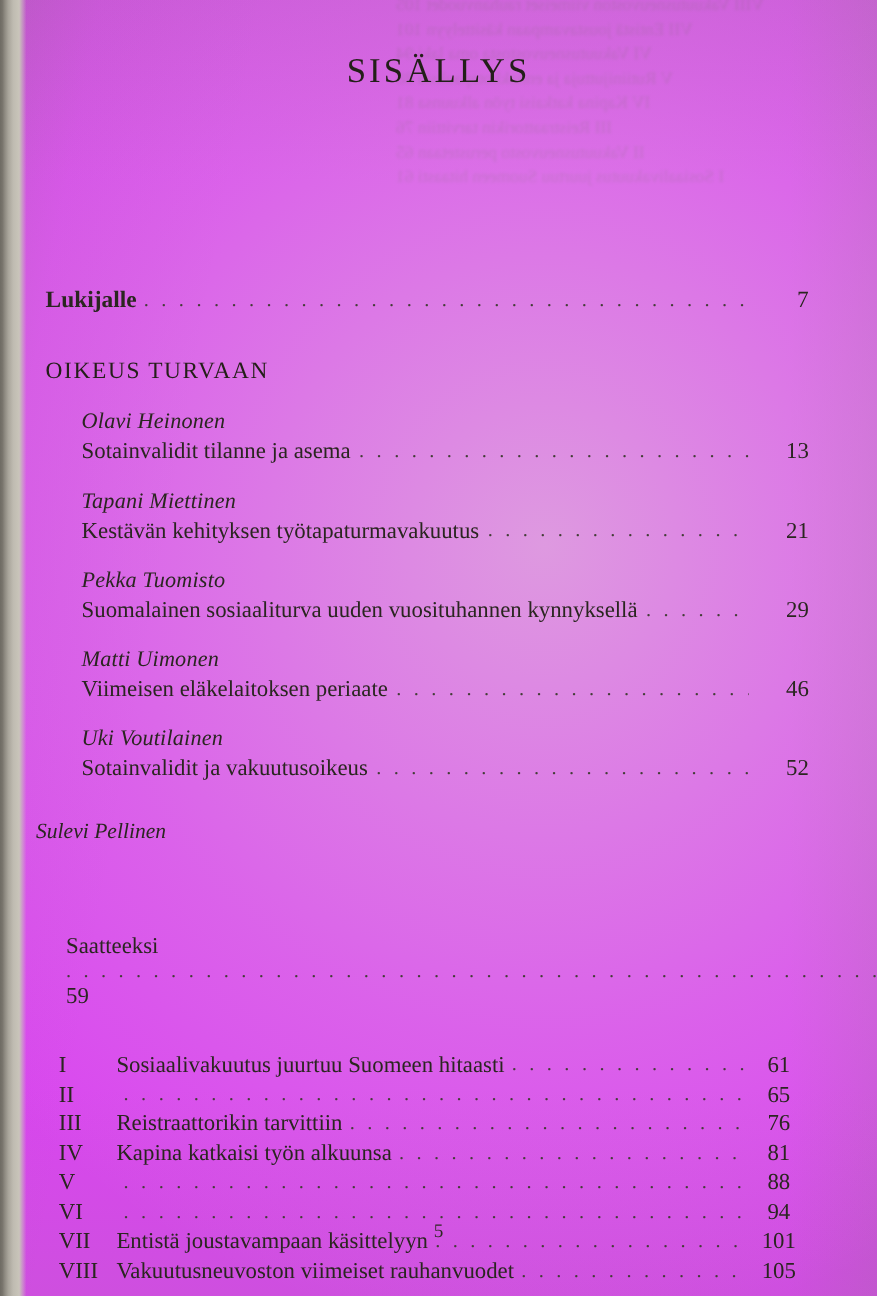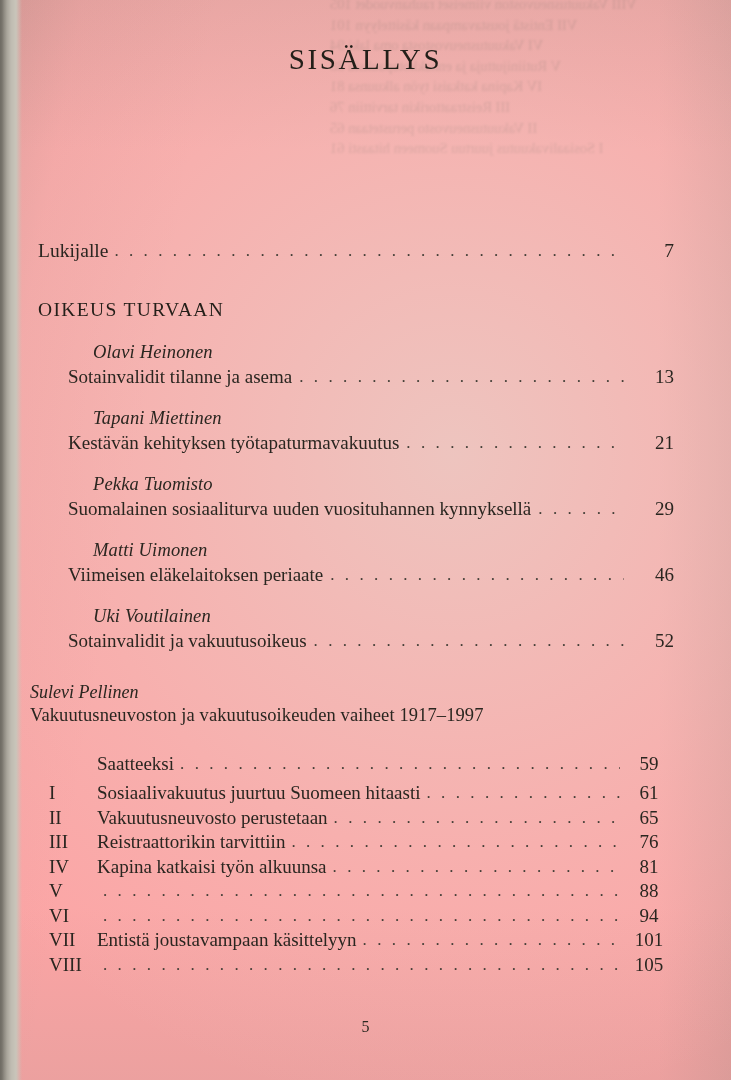--- a/index.html
+++ b/index.html
@@ -9,21 +9,21 @@
   }
   body {
     font-family: "Liberation Serif", "DejaVu Serif", serif;
   }
 
   .page {
     position: relative;
     width: 731px;
     height: 1080px;
     overflow: hidden;
-    background: #fca5a5;
+    background: #d946ef;
     color: #2a2620;
   }
 
   
   .paper-tone {
     position: absolute;
     inset: 0;
     background:
       radial-gradient(ellipse 120% 85% at 62% 42%, rgba(226,222,212,0.55) 0%, rgba(226,222,212,0.18) 45%, rgba(150,146,136,0.00) 72%),
       linear-gradient(100deg, rgba(120,116,106,0.20) 0%, rgba(120,116,106,0.05) 9%, rgba(0,0,0,0) 24%),
@@ -112,42 +112,41 @@
     flex: 0 0 46px;
     text-align: right;
     white-space: nowrap;
   }
 
   
   .top-entry {
     font-size: 19.5px;
     margin-bottom: 28px;
   }
-  .top-entry .label { font-size: 19.5px; }
+  .top-entry .label { font-size: 19.5px; font-weight: bold; }
   .top-entry .pageno { font-size: 19.5px; }
 
   
   .section-head {
     font-size: 19.5px;
     letter-spacing: 1.35px;
     color: #241f19;
     margin-bottom: 21px;
     margin-top: 37px;
   }
 
   
   .works { margin-left: 30px; }
   .work { margin-bottom: 20px; }
   .work:last-child { margin-bottom: 0; }
   .work .author {
     font-style: italic;
     font-size: 18.5px;
     letter-spacing: 0.15px;
     margin-bottom: 3px;
-    margin-left: 25px;
   }
   .work .row { font-size: 19px; }
   .work .row .pageno { flex-basis: 46px; }
   .work .leader { margin-left: 7px; }
 
   
   .major {
     margin-top: 30px;
     margin-left: -8px;
   }
@@ -167,21 +166,21 @@
     letter-spacing: 0.1px;
   }
 
   
   .chapters {
     margin-top: 27px;
     margin-left: 19px;
     font-size: 19px;
   }
   .chapters .row { margin-bottom: 2.5px; }
-  .chapters .row:first-child { margin-bottom: 7px; }
+  .chapters .row:first-child { margin-bottom: 7px; flex-direction: column; }
   .ch-num {
     flex: 0 0 48px;
     white-space: nowrap;
   }
   .chapters .pageno { flex-basis: 50px; text-align: center; }
 
   
   .folio {
     position: absolute;
     top: 1018px;
@@ -260,37 +259,35 @@
               <span class="label">Sotainvalidit ja vakuutusoikeus</span>
               <span class="leader">. . . . . . . . . . . . . . . . . . . . . . . . . . . . . . . . . . . . . . . . . . . . . . . . . . . . . . . . . . . . . . . .</span>
               <span class="pageno">52</span>
             </div>
           </div>
         </div>
     </div>
 
     <div class="major">
       <div class="author">Sulevi Pellinen</div>
-      <div class="major-sub">Vakuutusneuvoston ja vakuutusoikeuden vaiheet 1917–1997</div>
       <div class="chapters">
           <div class="row">
             <span class="ch-num"></span>
             <span class="label">Saatteeksi</span>
             <span class="leader">. . . . . . . . . . . . . . . . . . . . . . . . . . . . . . . . . . . . . . . . . . . . . . . . . . . . . . . . . . . . . . . .</span>
             <span class="pageno">59</span>
           </div>
           <div class="row">
             <span class="ch-num">I</span>
             <span class="label">Sosiaalivakuutus juurtuu Suomeen hitaasti</span>
             <span class="leader">. . . . . . . . . . . . . . . . . . . . . . . . . . . . . . . . . . . . . . . . . . . . . . . . . . . . . . . . . . . . . . . .</span>
             <span class="pageno">61</span>
           </div>
           <div class="row">
             <span class="ch-num">II</span>
-            <span class="label">Vakuutusneuvosto perustetaan</span>
             <span class="leader">. . . . . . . . . . . . . . . . . . . . . . . . . . . . . . . . . . . . . . . . . . . . . . . . . . . . . . . . . . . . . . . .</span>
             <span class="pageno">65</span>
           </div>
           <div class="row">
             <span class="ch-num">III</span>
             <span class="label">Reistraattorikin tarvittiin</span>
             <span class="leader">. . . . . . . . . . . . . . . . . . . . . . . . . . . . . . . . . . . . . . . . . . . . . . . . . . . . . . . . . . . . . . . .</span>
             <span class="pageno">76</span>
           </div>
           <div class="row">
@@ -310,20 +307,21 @@
             <span class="pageno">94</span>
           </div>
           <div class="row">
             <span class="ch-num">VII</span>
             <span class="label">Entistä joustavampaan käsittelyyn</span>
             <span class="leader">. . . . . . . . . . . . . . . . . . . . . . . . . . . . . . . . . . . . . . . . . . . . . . . . . . . . . . . . . . . . . . . .</span>
             <span class="pageno">101</span>
           </div>
           <div class="row">
             <span class="ch-num">VIII</span>
+            <span class="label">Vakuutusneuvoston viimeiset rauhanvuodet</span>
             <span class="leader">. . . . . . . . . . . . . . . . . . . . . . . . . . . . . . . . . . . . . . . . . . . . . . . . . . . . . . . . . . . . . . . .</span>
             <span class="pageno">105</span>
           </div>
         </div>
     </div>
 
   </div>
 
   <div class="folio">5</div>
 

